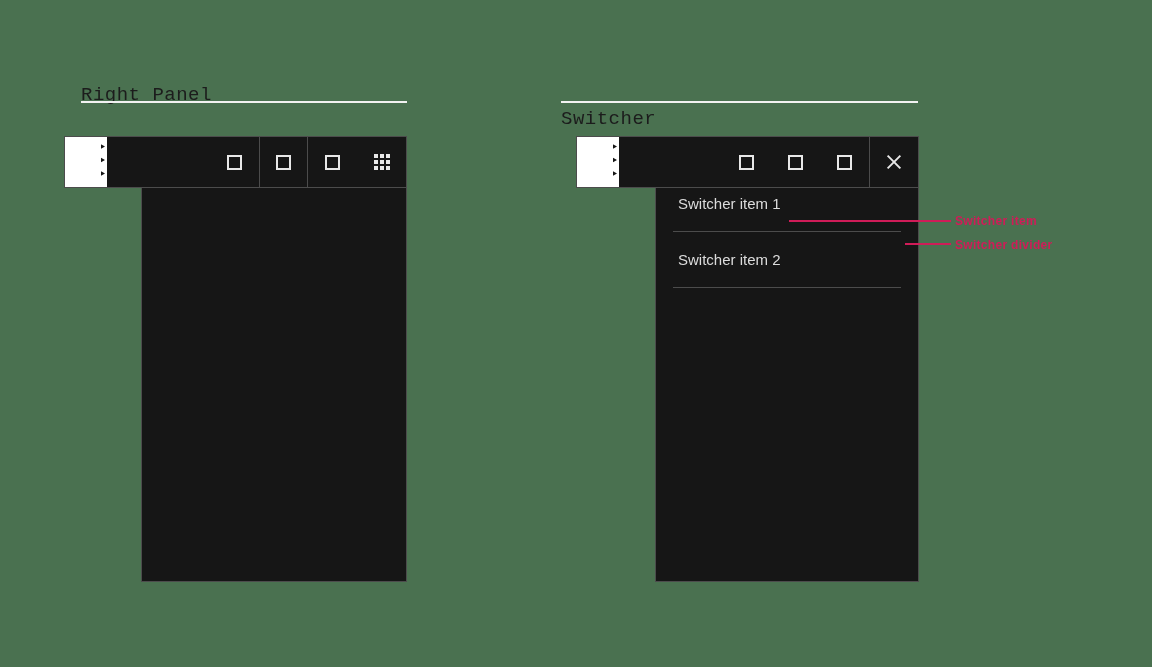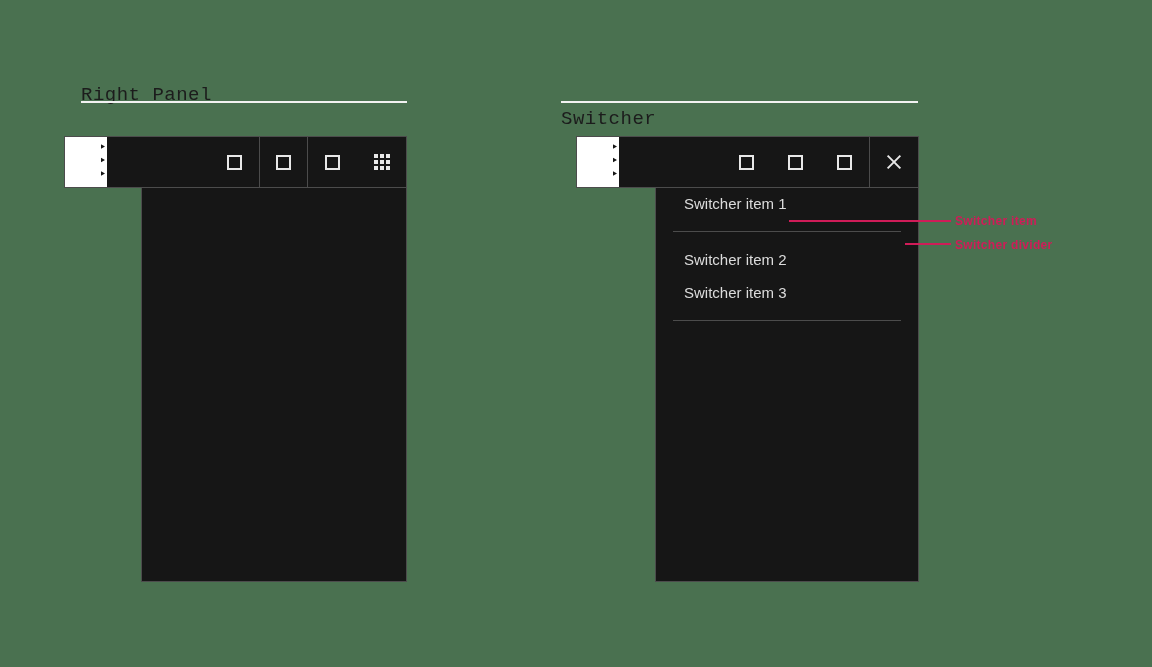--- a/index.html
+++ b/index.html
@@ -138,21 +138,21 @@
     position: absolute;
     left: 0;
     right: 0;
     top: 0;
     padding: 0;
   }
   .switcher-item {
     height: 33px;
     display: flex;
     align-items: center;
-    padding-left: 28px;
+    padding-left: 22px;
     color: #dcdcdc;
     font-size: 15px;
     box-sizing: border-box;
     white-space: nowrap;
   }
   .switcher-divider {
     height: 1px;
     background: #4c4c4c;
     margin: 11px 17px 11px 17px;
   }
@@ -222,21 +222,20 @@
 </div>
 
 <div class="panel-wrap">
 
   <div class="panel-body" style="left:655px; top:186px; width:264px; height:396px;">
 
     <div class="switcher-list">
       <div class="switcher-item">Switcher item 1</div>
       <div class="switcher-divider"></div>
       <div class="switcher-item">Switcher item 2</div>
-      <div class="switcher-item">Switcher item 3</div>
       <div class="switcher-divider"></div>
     </div>
   </div>
 
   <div class="panel-header" style="left:576px; top:136px; width:343px; height:52px;">
 
     <div class="notch">
       <svg class="notch-teeth" viewBox="0 0 14 52" preserveAspectRatio="none">
         <polygon points="0,0 14,0 14,52 0,52 0,45 12,38 0,31 12,24 0,17 12,10 0,3" fill="#ffffff"></polygon>
       </svg>

